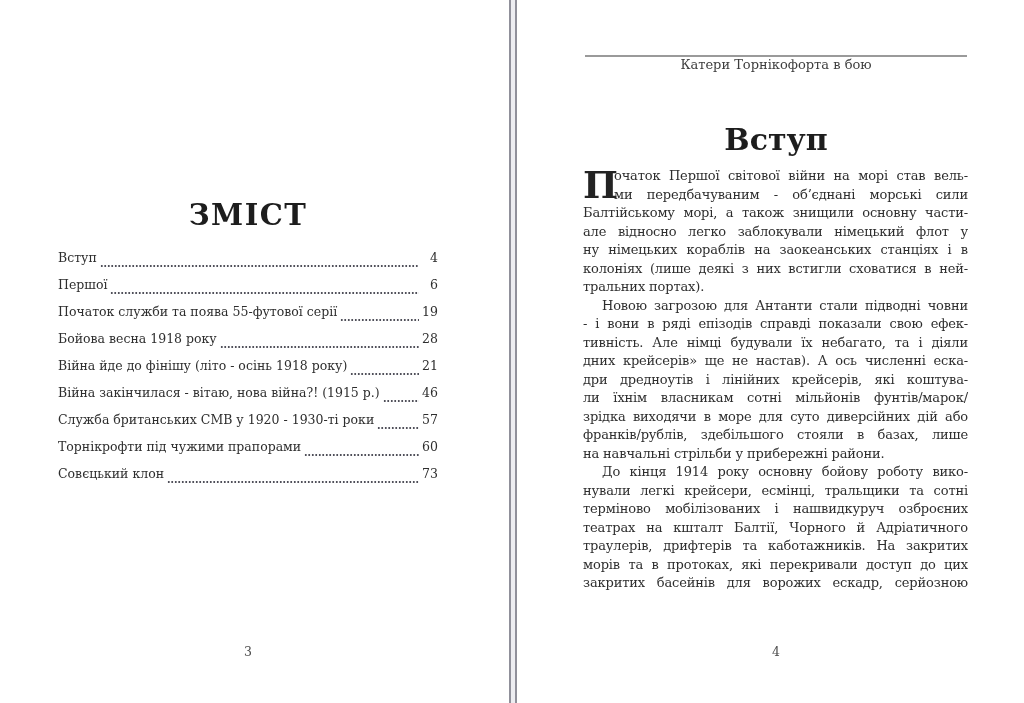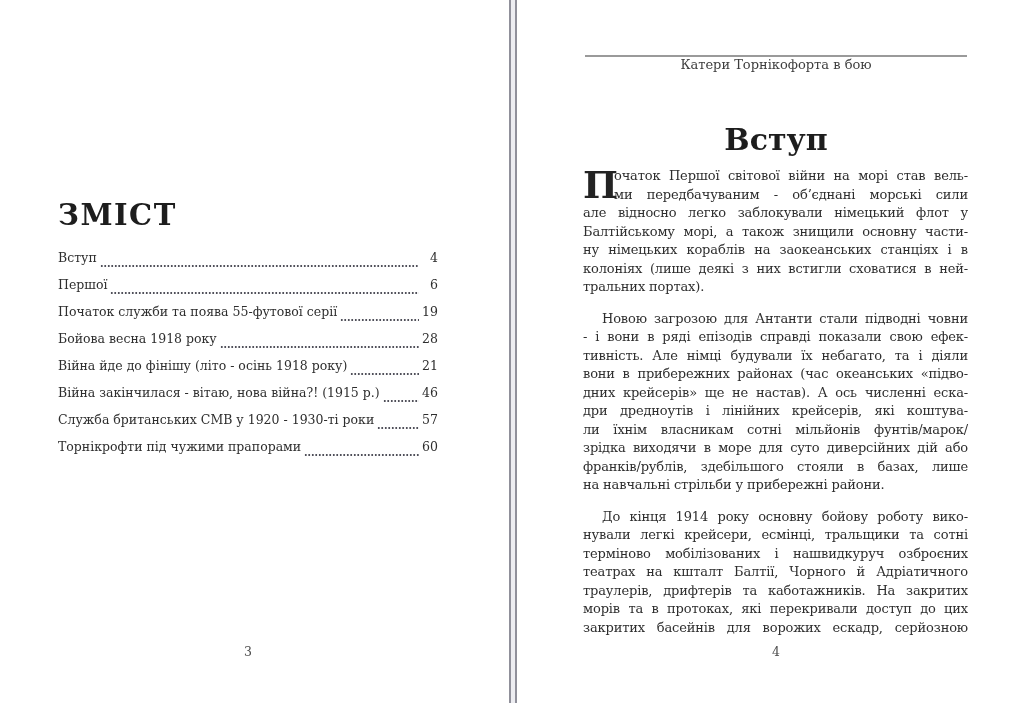--- a/index.html
+++ b/index.html
@@ -9,21 +9,21 @@
   }
 
   
   .gutter {
     position:absolute; left:509px; top:0; width:4px; height:703px;
     background:#ededf1; border-left:2px solid #90909a; border-right:2px solid #90909a;
   }
 
   
   .toc-title {
-    position:absolute; left:58px; top:198px; width:380px; 
+    position:absolute; left:58px; top:198px; width:380px; text-align:center;
     font-size:29px; font-weight:bold; letter-spacing:1.5px; color:#1d1d1d;
   }
   .toc { position:absolute; left:58px; top:244px; width:380px; }
   .toc-row {
     display:flex; height:27px; line-height:27px; font-size:12.5px;
     white-space:nowrap; color:#2e2e2e;
   }
   .toc-label { flex:0 0 auto; }
   .toc-dots {
     flex:1 1 0; min-width:4px; margin:0 3px;
@@ -52,21 +52,21 @@
     font-size:30px; font-weight:bold; color:#1d1d1d;
   }
   .body {
     position:absolute; left:583px; top:167px; width:385px;
     font-size:13px; line-height:18.5px; letter-spacing:-0.15px; color:#2e2e2e;
   }
   .bl { text-align:justify; }
   .bl.j { text-align-last:justify; }
   .bl.last { text-align-last:left; }
   .bl.cap-pad { padding-left:31px; }
-  .bl.ind { padding-left:19px;margin-top:13px; }
+  .bl.ind { padding-left:19px; }
   .dropcap {
     position:absolute; left:0; top:2px; font-size:37px; line-height:33px;
     font-weight:bold; color:#232323; letter-spacing:0;
   }
 </style>
 </head>
 <body>
 
 <div class="spread">
 
@@ -107,50 +107,54 @@
       <div class="toc-row">
         <span class="toc-label">Служба британських СМВ у 1920 - 1930-ті роки</span>
         <span class="toc-dots"></span>
         <span class="toc-page">57</span>
       </div>
       <div class="toc-row">
         <span class="toc-label">Торнікрофти під чужими прапорами</span>
         <span class="toc-dots"></span>
         <span class="toc-page">60</span>
       </div>
+      <div class="toc-row">
+        <span class="toc-label">Совєцький клон</span>
+        <span class="toc-dots"></span>
+        <span class="toc-page">73</span>
+      </div>
     </div>
 
     <div class="pagenum left">3</div>
   </div>
 
   <div class="gutter"></div>
 
   <div>
     <div class="running-header">Катери Торнікофорта в бою</div>
     <div class="header-rule"></div>
     <div class="chapter-title">Вступ</div>
 
     <div class="body">
       <span class="dropcap">П</span>
 
       <div>
         <div class="bl j cap-pad">очаток Першої світової війни на морі став вель-</div>
         <div class="bl j cap-pad">ми передбачуваним - об’єднані морські сили</div>
+        <div class="bl j">Балтійському морі, а також знищили основну части-</div>
         <div class="bl j">але відносно легко заблокували німецький флот у</div>
-        <div class="bl j">Балтійському морі, а також знищили основну части-</div>
         <div class="bl j">ну німецьких кораблів на заокеанських станціях і в</div>
         <div class="bl j">колоніях (лише деякі з них встигли сховатися в ней-</div>
         <div class="bl last">тральних портах).</div>
       </div>
 
       <div>
         <div class="bl j ind">Новою загрозою для Антанти стали підводні човни</div>
         <div class="bl j">- і вони в ряді епізодів справді показали свою ефек-</div>
         <div class="bl j">тивність. Але німці будували їх небагато, та і діяли</div>
-        <div class="bl j">вони в прибережних районах (час океанських «підво-</div>
         <div class="bl j">дних крейсерів» ще не настав). А ось численні еска-</div>
         <div class="bl j">дри дредноутів і лінійних крейсерів, які коштува-</div>
         <div class="bl j">ли їхнім власникам сотні мільйонів фунтів/марок/</div>
         <div class="bl j">зрідка виходячи в море для суто диверсійних дій або</div>
         <div class="bl j">франків/рублів, здебільшого стояли в базах, лише</div>
         <div class="bl last">на навчальні стрільби у прибережні райони.</div>
       </div>
 
       <div>
         <div class="bl j ind">До кінця 1914 року основну бойову роботу вико-</div>

